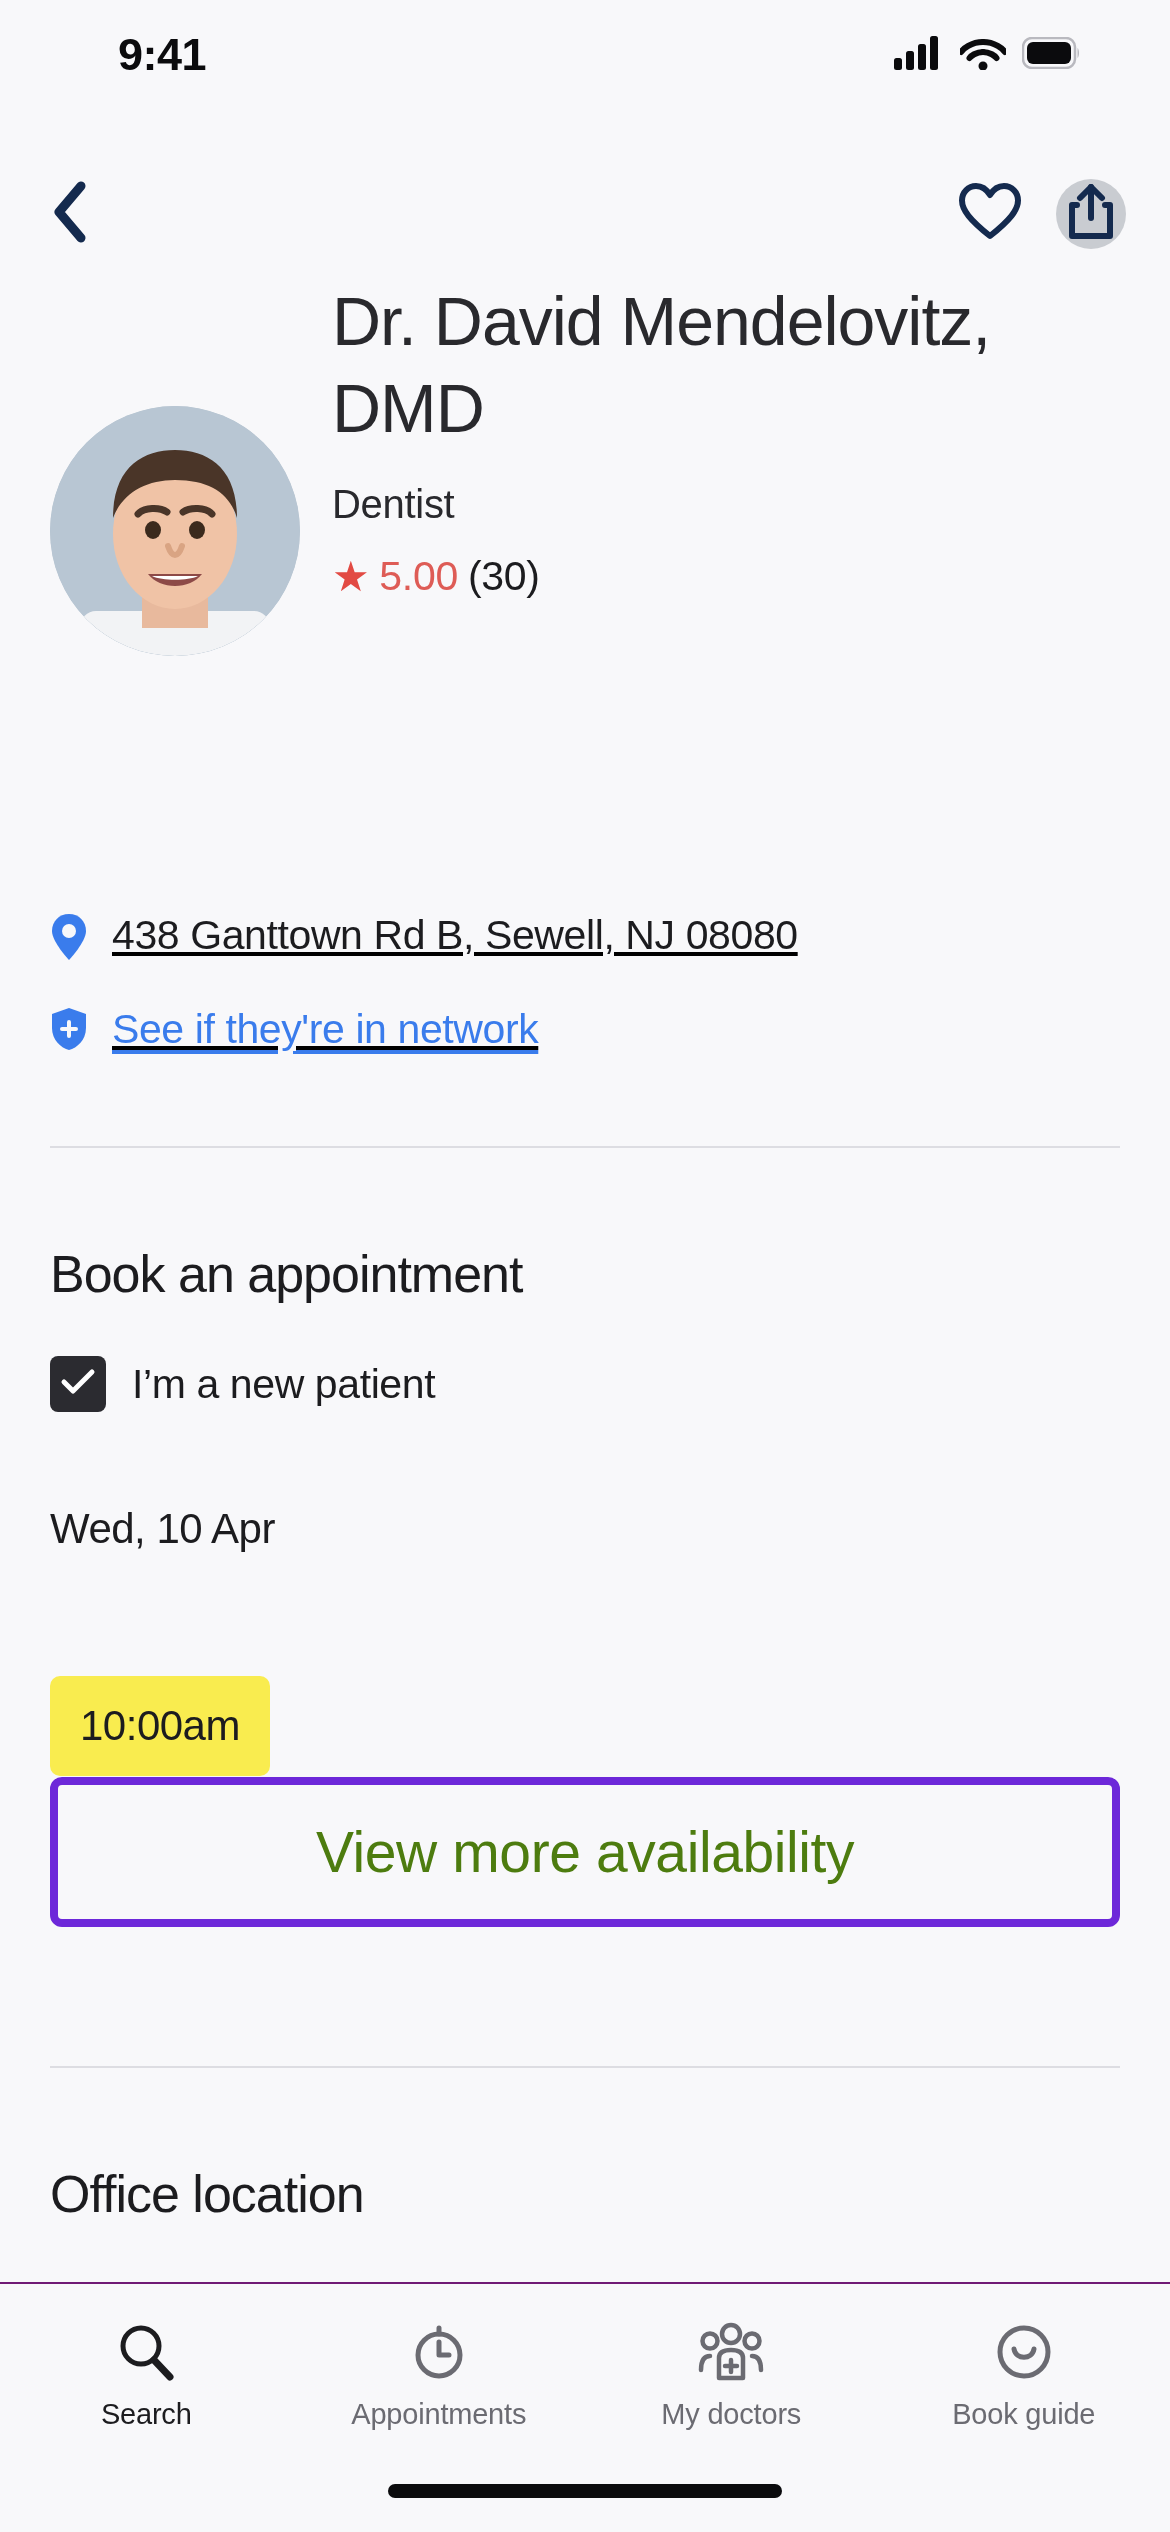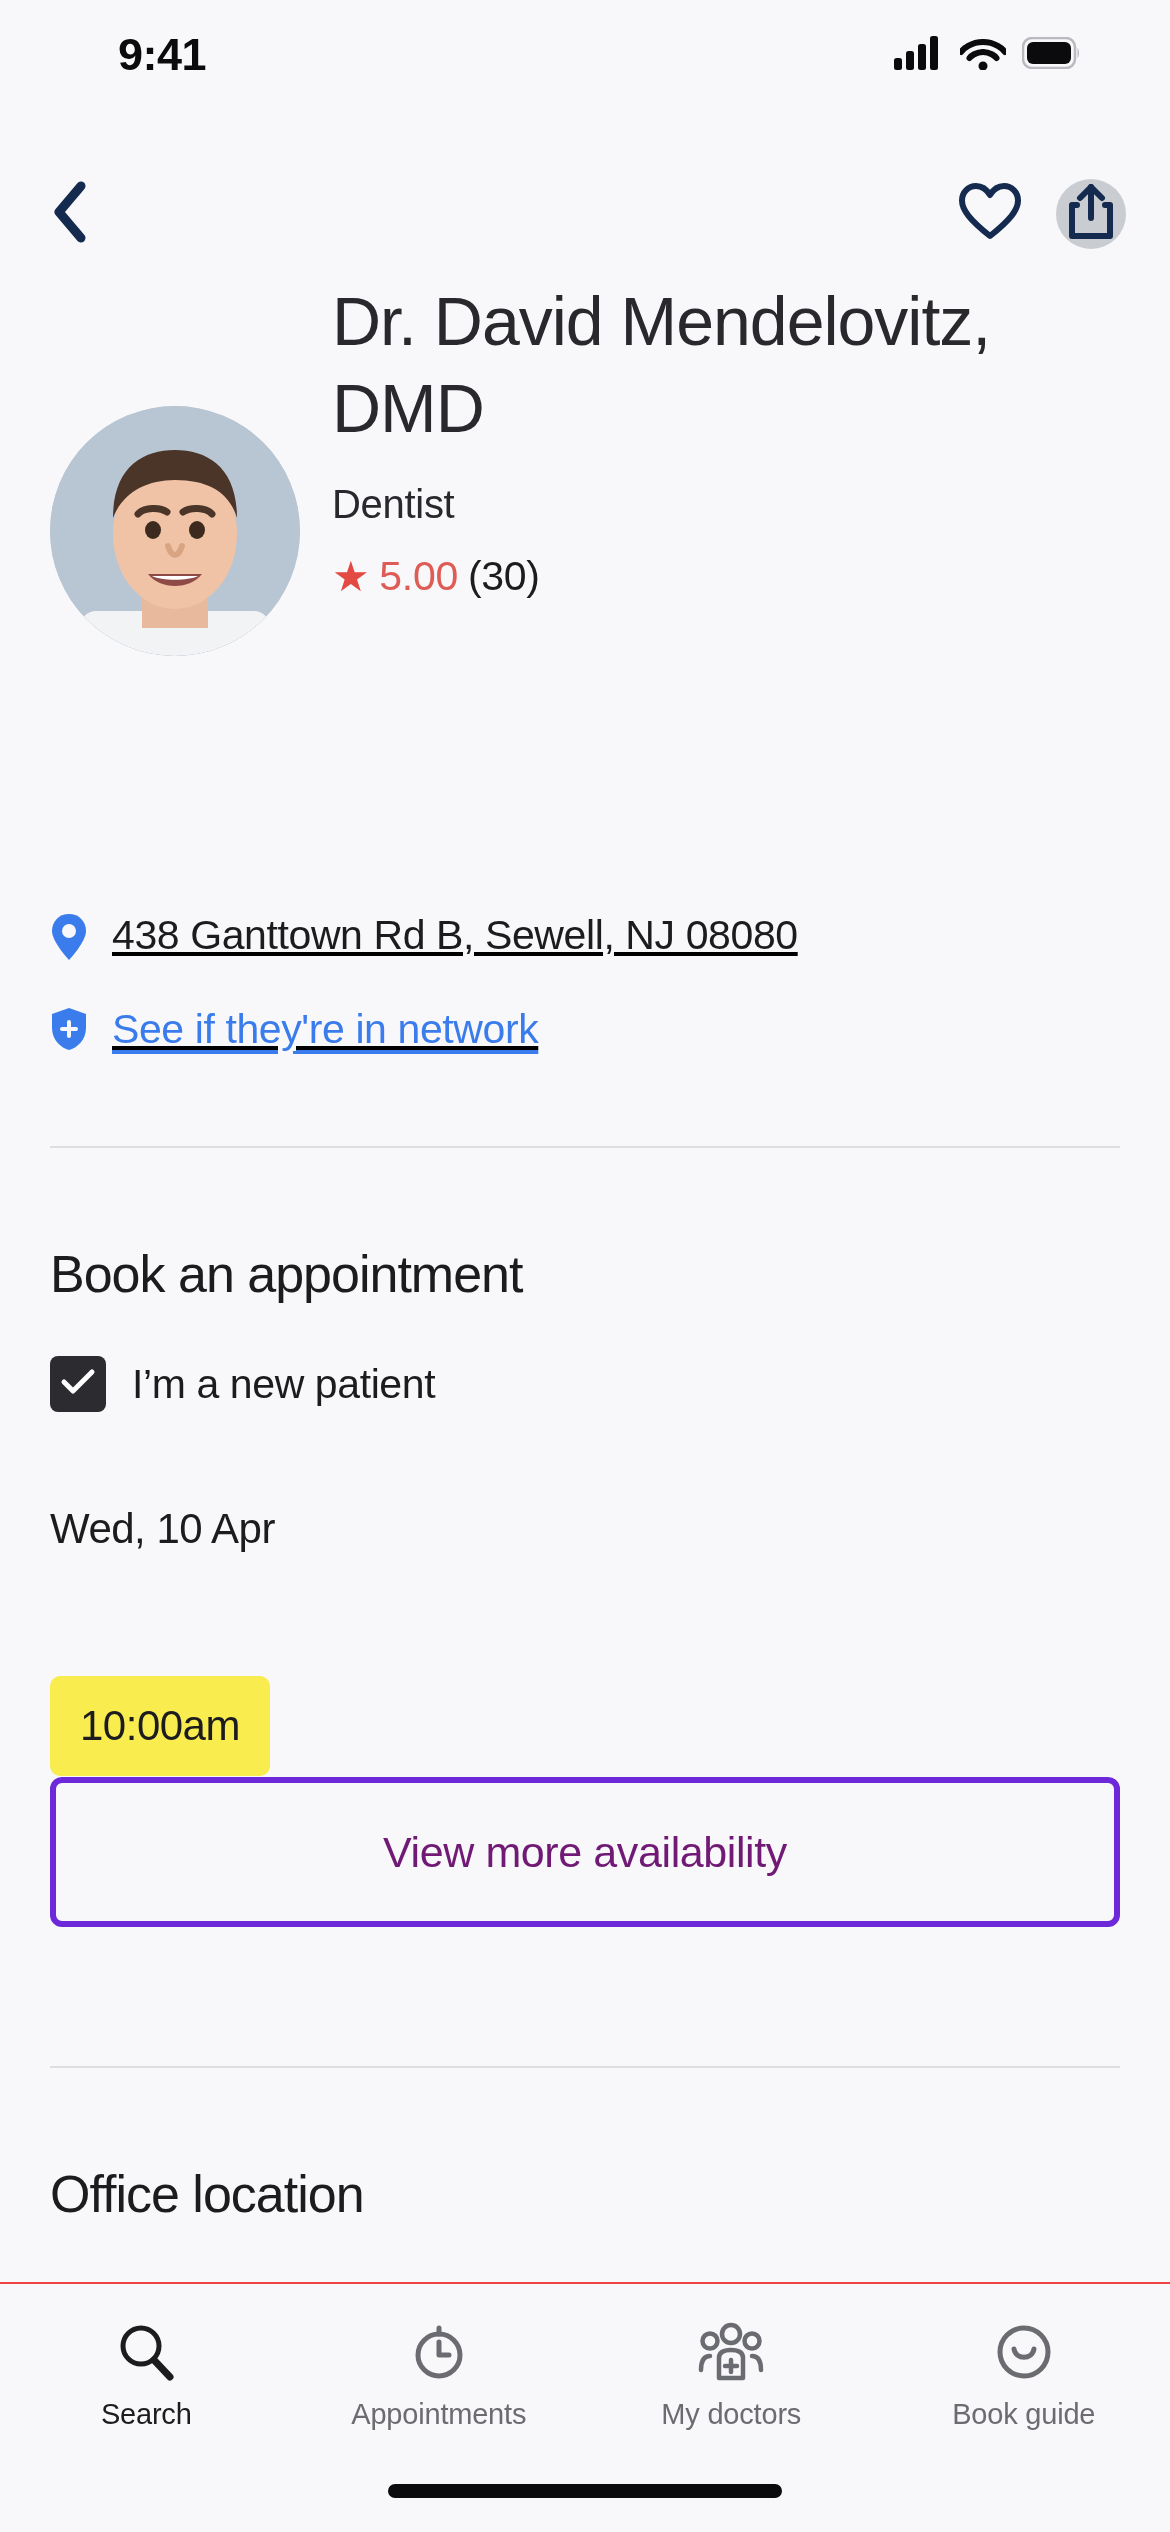--- a/index.html
+++ b/index.html
@@ -105,31 +105,31 @@
   }
   .slot-chip {
     position:absolute; top:1676px; left:50px;
     background:#f9ec4f; border-radius:10px;
     padding:26px 30px;
     font-size:42px; font-weight:500; color:#1c1c1f; letter-spacing:-0.5px;
   }
   .view-more {
     position:absolute; top:1777px; left:50px;
     width:1070px; height:150px;
-    border:6px solid #6d28d9; border-radius:12px;
+    border:8px solid #6d28d9; border-radius:12px;
     background:transparent;
     display:flex; align-items:center; justify-content:center;
-    font-size:43px; color:#701a75; letter-spacing:-0.4px;
+    font-size:57px; color:#4d7c0f; letter-spacing:-0.4px;
     font-family:"Liberation Sans", sans-serif;
   }
 
   
   .tabbar {
     position:absolute; bottom:0; left:0; width:1170px; height:250px;
-    background:#f8f8fa; border-top:2px solid #ef4444;
+    background:#f8f8fa; border-top:2px solid #701a75;
     display:flex; align-items:flex-start; padding-top:36px;
   }
   .tab { flex:1; display:flex; flex-direction:column; align-items:center; gap:14px; }
   .tab-icon { height:64px; display:flex; align-items:center; justify-content:center; }
   .tab-label { font-size:29px; letter-spacing:-0.2px; }
   .tab.active .tab-label { color:#1c1c1f; font-weight:500; }
   .tab .tab-label { color:#6b6b72; }
 
   .home-indicator {
     position:absolute; bottom:34px; left:50%; transform:translateX(-50%);

